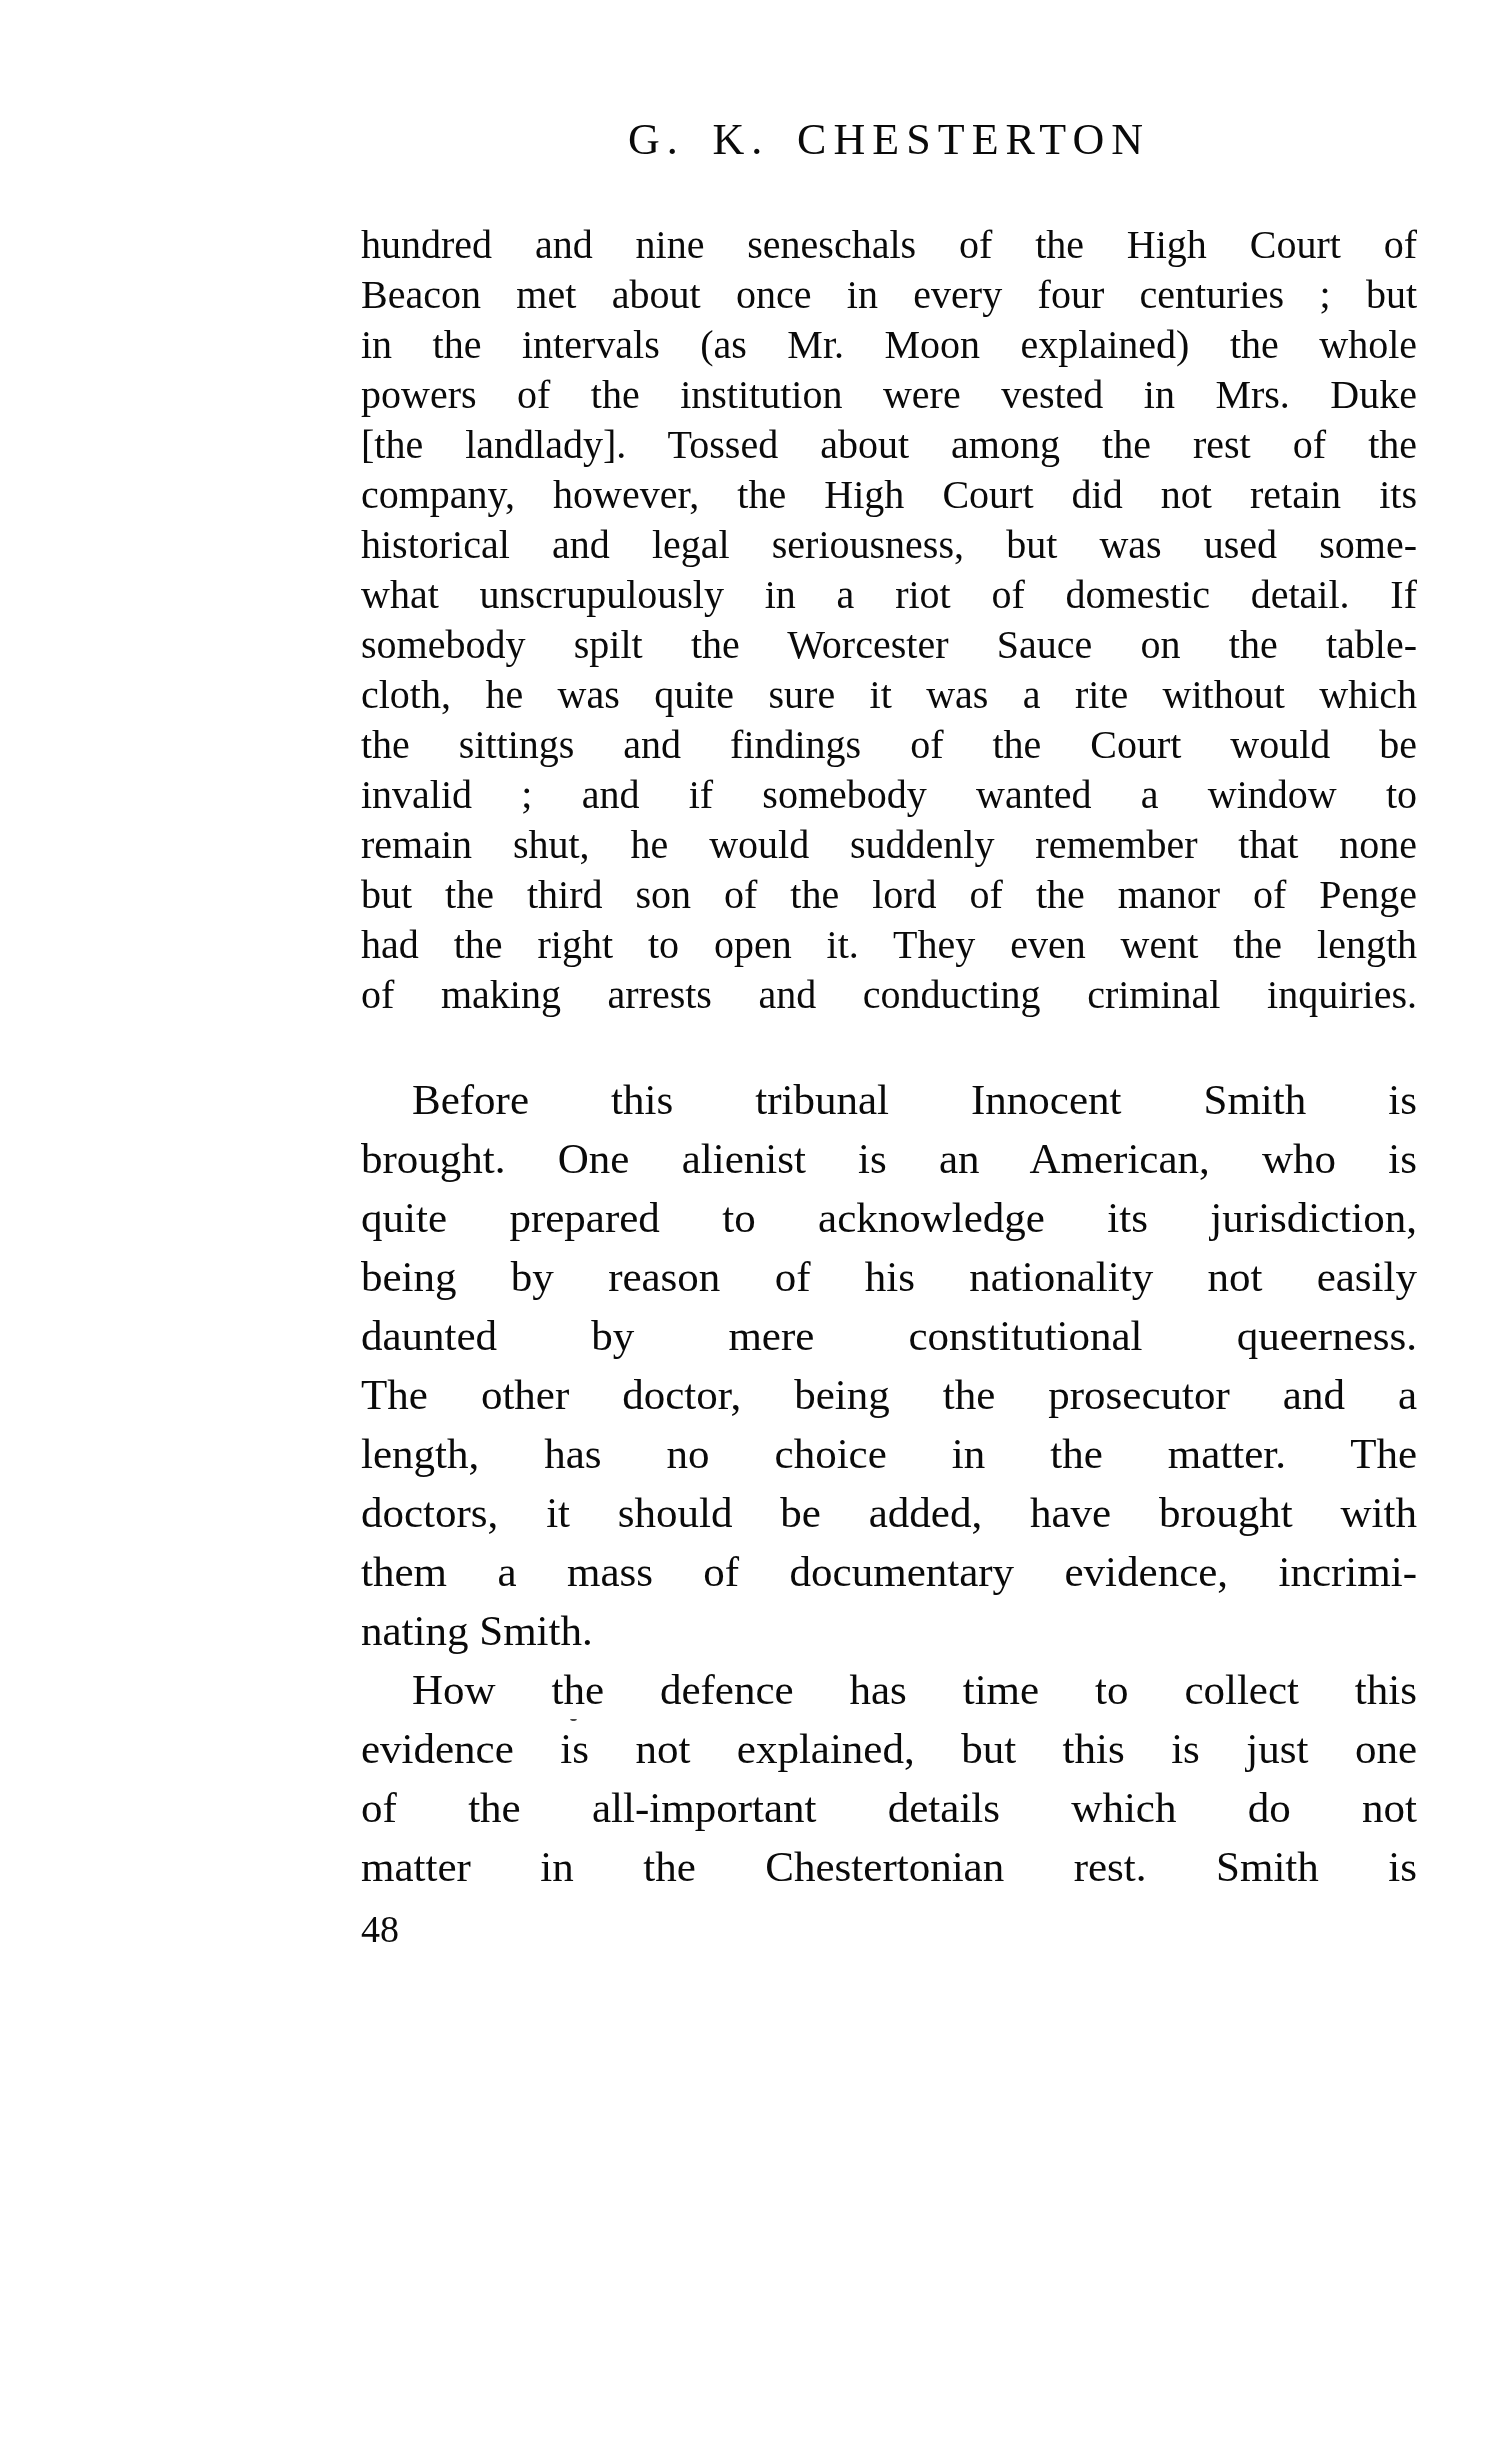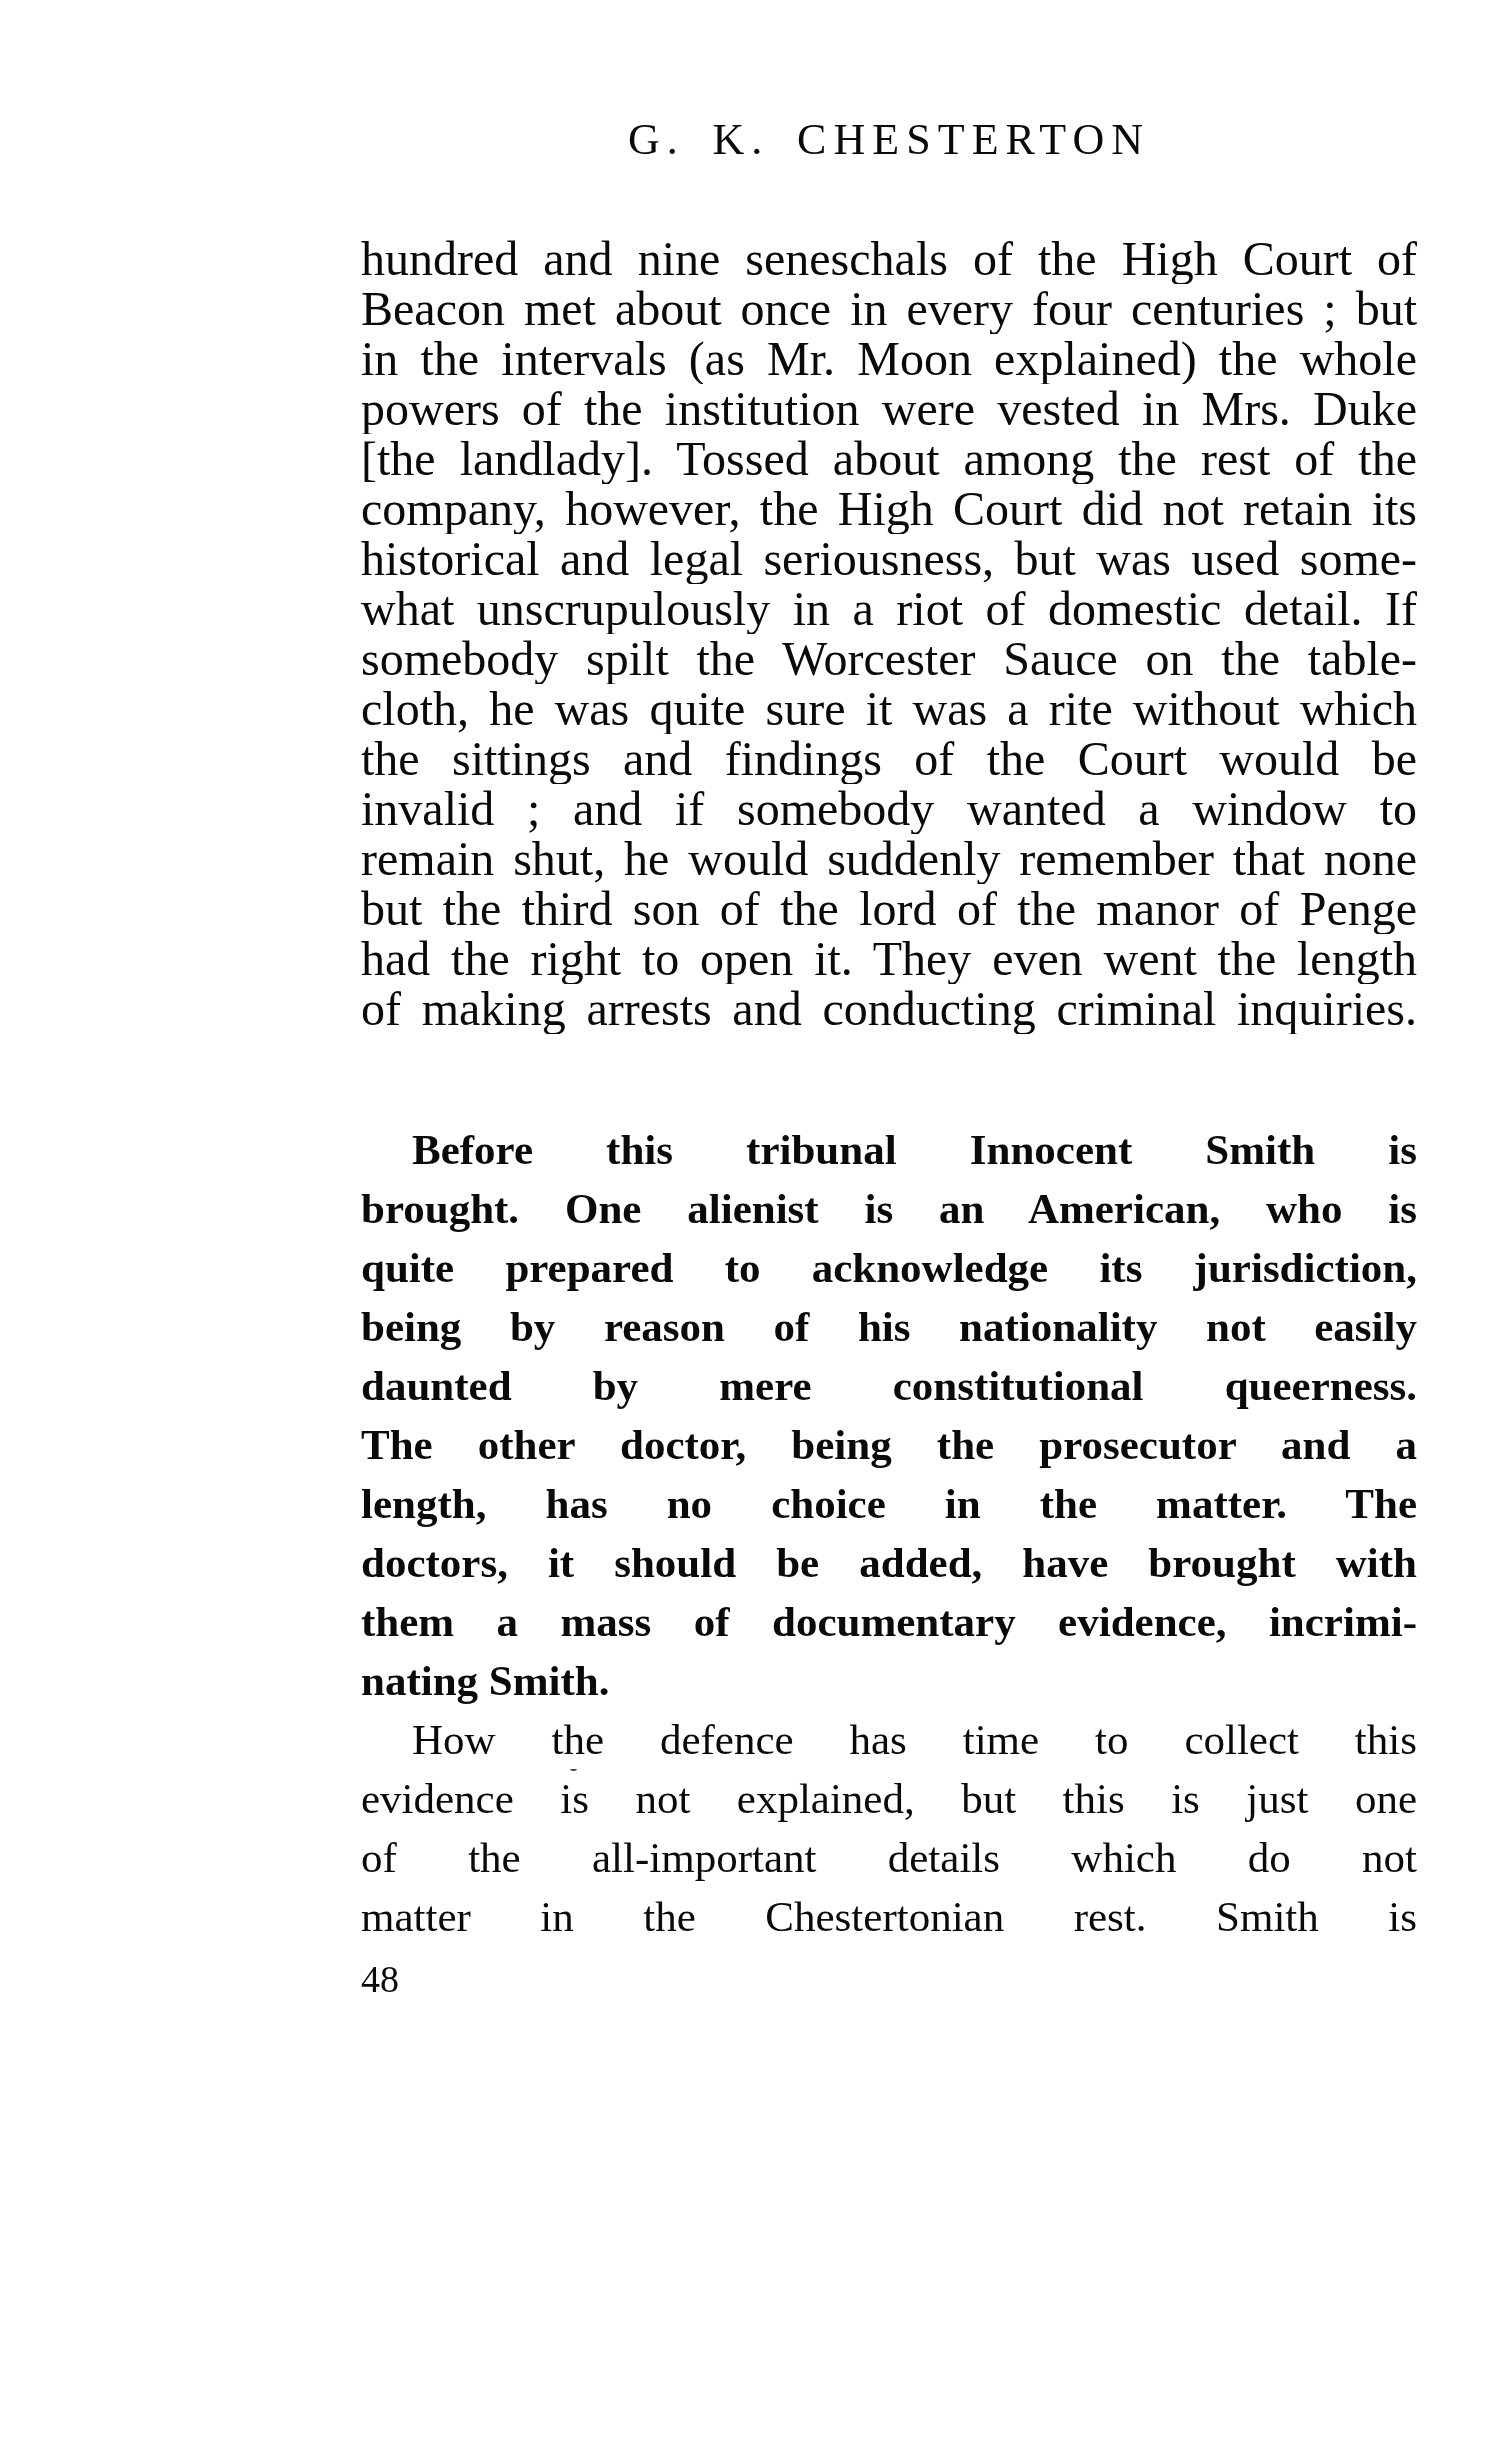--- a/index.html
+++ b/index.html
@@ -29,23 +29,23 @@
   }
   .paragraph { text-justify: inter-word; }
   .paragraph .line {
     text-align: justify;
     text-align-last: justify;
     overflow: hidden;
     white-space: nowrap;
   }
   .paragraph .line.indent { text-indent: 51px; }
   .paragraph .line.no-justify-last { text-align-last: left; }
-  .p1 { margin-top: 68px; font-size: 48px; }
+  .p1 { margin-top: 54px; font-size: 40px; }
   .p1 .line { height: 50px; line-height: 50px; }
-  .p2 { margin-top: 86px; font-size: 43px; font-weight: bold; }
+  .p2 { margin-top: 50px; font-size: 43px; }
   .p3 { margin-top: 0; font-size: 43px; }
   .p2 .line, .p3 .line { height: 59px; line-height: 59px; }
   .page-number {
     margin-top: 10.6px;
     text-align: left;
     font-size: 38px;
   }
   .artifact-host { position: relative; }
   .smudge {
     position: absolute;

